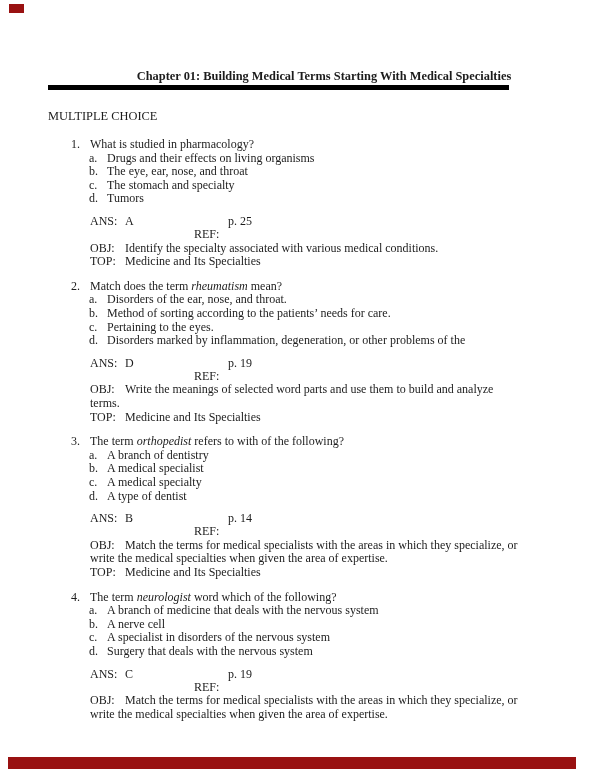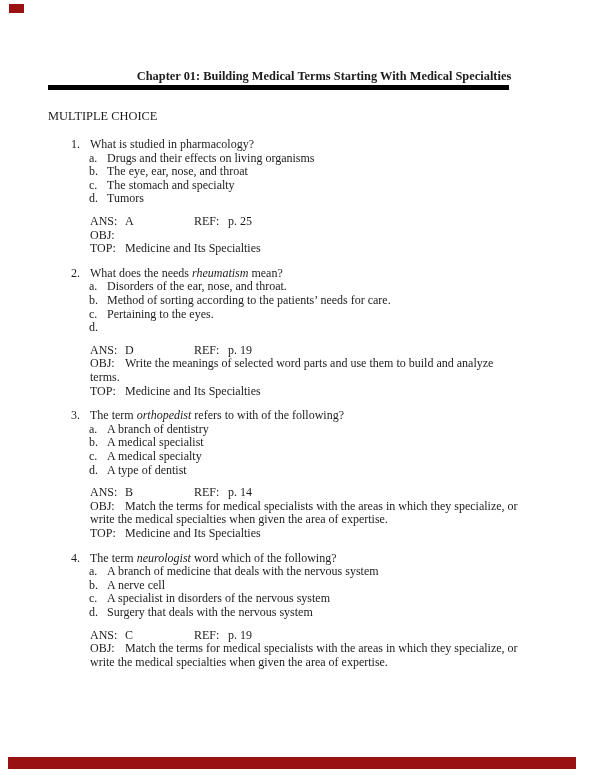--- a/index.html
+++ b/index.html
@@ -29,21 +29,21 @@
 
   .options { margin-left: 18px; }
   .opt { display: flex; }
   .opt-letter { width: 18px; flex: none; }
   .opt-text { flex: 1; }
 
   .answers { margin: 9px 0 0 19px; }
   .row { display: flex; }
   .lbl { width: 35px; flex: none; }
   .ans-val { width: 69px; flex: none; }
-  .ref-lbl { width: 34px; flex: none; }
+  .ref-lbl { width: 34px; flex: none; margin-top: 13px; }
   .cont { display: block; font-family: Liberation Serif, serif; }
 
   em { font-style: italic; margin-top: 40px; }
 
   .mark { position: absolute; background: #991111; }
   .mark-top { left: 9px; top: 4px; width: 15px; height: 9px; }
   .mark-bottom { left: 8px; top: 757px; width: 568px; height: 12px; }
 </style>
 </head>
 <body>
@@ -94,32 +94,33 @@
       </div>
       <div class="answers">
         <div class="row">
           <span class="lbl">ANS:</span>
           <span class="ans-val">A</span>
           <span class="ref-lbl">REF:</span>
           <span>p. 25</span>
         </div>
         <div class="row">
           <span class="lbl">OBJ:</span>
+          <span>Identify the specialty associated with various medical conditions.</span>
         </div>
         <div class="row">
           <span class="lbl">TOP:</span>
           <span>Medicine and Its Specialties</span>
         </div>
       </div>
     </section>
 
     <section class="question">
       <div class="q-line">
         <span class="q-num">2.</span>
-        <span class="q-text"><span>What does the needs </span><em>rheumatism</em><span> mean?</span></span>
+        <span class="q-text"><span>Match does the term </span><em>rheumatism</em><span> mean?</span></span>
       </div>
       <div class="options">
         <div class="opt">
           <span class="opt-letter">a.</span>
           <div class="opt-text">
               <div>Disorders of the ear, nose, and throat.</div>
             </div>
         </div>
         <div class="opt">
           <span class="opt-letter">b.</span>
@@ -129,20 +130,21 @@
         </div>
         <div class="opt">
           <span class="opt-letter">c.</span>
           <div class="opt-text">
               <div>Pertaining to the eyes.</div>
             </div>
         </div>
         <div class="opt">
           <span class="opt-letter">d.</span>
           <div class="opt-text">
+            <div>Disorders marked by inflammation, degeneration, or other problems of the</div>
           </div>
         </div>
       </div>
       <div class="answers">
         <div class="row">
           <span class="lbl">ANS:</span>
           <span class="ans-val">D</span>
           <span class="ref-lbl">REF:</span>
           <span>p. 19</span>
         </div>

